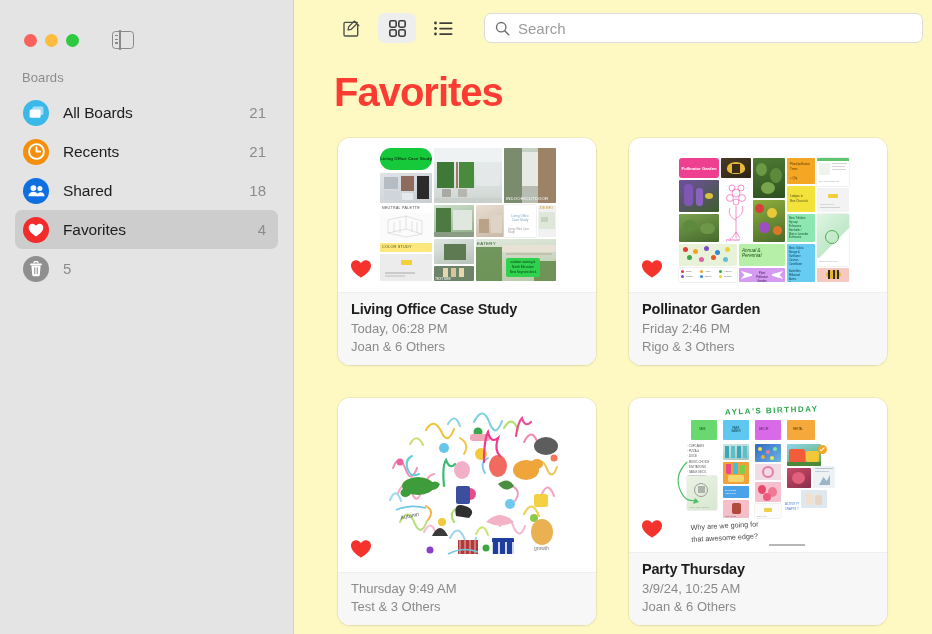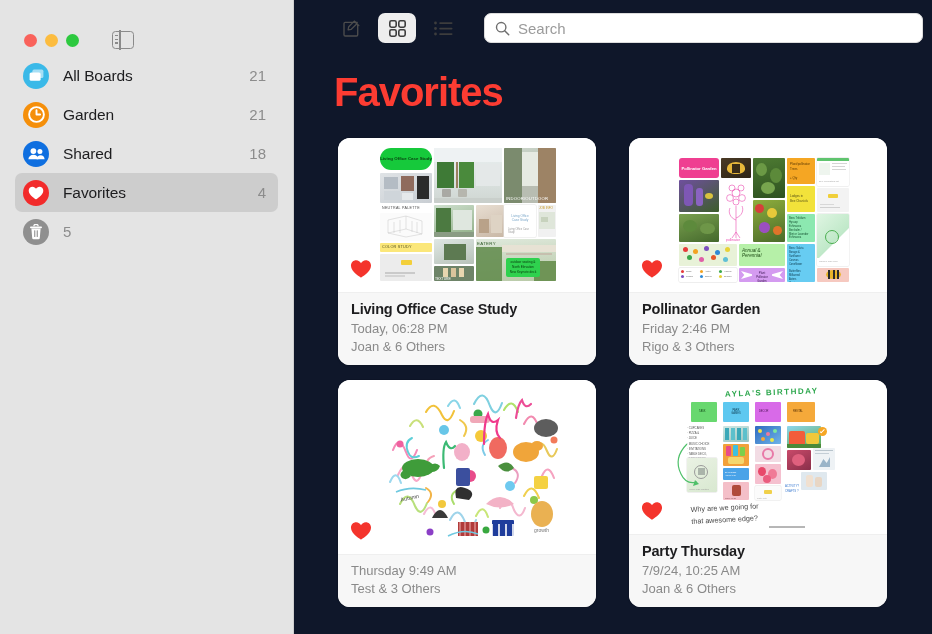--- a/index.html
+++ b/index.html
@@ -67,21 +67,21 @@
   .ic-shared   { background:#0f6fe0; }
   .ic-fav      { background:#f22b2b; }
   .ic-trash    { background:#8f8f8f; }
   .sb-label {
     flex:1; font-size:15.5px; color:#1d1d1f; font-weight:400;
     white-space:nowrap; letter-spacing:-.1px;
   }
   .sb-count { font-size:15px; color:#8c8c8c; font-weight:400; }
 
   
-  .main { flex:1; height:634px; position:relative; background:#0f172a; overflow:hidden; }
+  .main { flex:1; height:634px; position:relative; background:#fef9c3; overflow:hidden; }
   .toolbar {
     height:56px; display:flex; align-items:center;
     padding:0 9px 0 38px; gap:0;
   }
   .tb-btn {
     width:38px; height:30px; border-radius:7px;
     display:flex; align-items:center; justify-content:center;
     cursor:default; flex:0 0 auto;
   }
   .tb-btn.active { background:#eeeeee; }
@@ -101,21 +101,21 @@
   .search input::placeholder { color:#9b9b9b; }
 
   .page-title {
     font-size:40px; font-weight:bold; color:#fc3c32;
     padding:14px 0 0 40px; letter-spacing:-1px; line-height:1.1;
   }
 
   .grid {
     display:grid;
     grid-template-columns:258px 258px;
-    gap:15px 33px;
+    gap:33px 33px;
     padding:24px 0 0 44px;
   }
   .card {
     width:258px; height:227px;
     background:#ffffff;
     border-radius:12px;
     box-shadow:0 0 0 1px rgba(0,0,0,.055), 0 1px 3px rgba(0,0,0,.07);
     overflow:hidden;
     display:flex; flex-direction:column;
     cursor:default;
@@ -158,20 +158,21 @@
       <div class="tl red"></div>
       <div class="tl yellow"></div>
       <div class="tl green"></div>
       <div class="sidebar-toggle">
         <div class="ln"></div>
           <div class="ln"></div>
           <div class="ln"></div>
       </div>
     </div>
 
+    <div class="sb-header">Boards</div>
 
     <div class="sb-list">
 
       <div class="sb-item">
         <div class="sb-icon ic-boards">
           <svg width="15" height="13" viewBox="0 0 15 13">
             <rect x="3.4" y="0.6" width="11" height="8.4" rx="1.6" fill="#fff" opacity=".55"></rect>
             <rect x="0.6" y="3.4" width="11" height="8.4" rx="1.6" fill="#fff"></rect>
           </svg>
         </div>
@@ -179,21 +180,21 @@
         <span class="sb-count">21</span>
       </div>
 
       <div class="sb-item">
         <div class="sb-icon ic-recents">
           <svg width="17" height="17" viewBox="0 0 17 17">
             <circle cx="8.5" cy="8.5" r="7.4" fill="none" stroke="#fff" stroke-width="1.9"></circle>
             <path d="M8.5 4.2 V8.5 H12.1" stroke="#fff" stroke-width="1.9" fill="none" stroke-linecap="round" stroke-linejoin="round"></path>
           </svg>
         </div>
-        <span class="sb-label">Garden</span>
+        <span class="sb-label">Recents</span>
         <span class="sb-count">21</span>
       </div>
 
       <div class="sb-item">
         <div class="sb-icon ic-shared">
           <svg width="17" height="13" viewBox="0 0 17 13">
             <circle cx="5.4" cy="4.1" r="2.9" fill="#fff"></circle>
             <circle cx="11.9" cy="4.4" r="2.5" fill="#fff"></circle>
             <path d="M0.4 12.3c.2-3 2.4-4.5 5-4.5s4.8 1.5 5 4.5z" fill="#fff"></path>
             <path d="M8.6 12.3c.2-2.6 1.9-4 4-4 2.3 0 3.8 1.5 4 4z" fill="#fff"></path>
@@ -723,20 +724,20 @@
             </svg>
           </div>
           <div class="heart-badge">
             <svg width="22" height="20" viewBox="0 0 16 14">
               <path d="M8 13.3C8 13.3 0.7 9.2 0.7 4.7 0.7 2.3 2.4 0.7 4.5 0.7c1.6 0 2.8 1 3.5 2.1C8.7 1.7 9.9.7 11.5.7c2.1 0 3.8 1.6 3.8 4 0 4.5-7.3 8.6-7.3 8.6z" fill="#f4342c"></path>
             </svg>
           </div>
         </div>
         <div class="card-meta">
           <div class="card-title">Party Thursday</div>
-          <div class="card-sub">7/9/24, 10:25 AM</div>
+          <div class="card-sub">3/9/24, 10:25 AM</div>
           <div class="card-sub">Joan &amp; 6 Others</div>
         </div>
       </div>
 
     </div>
   </div>
 </div>
 
 </body></html>

